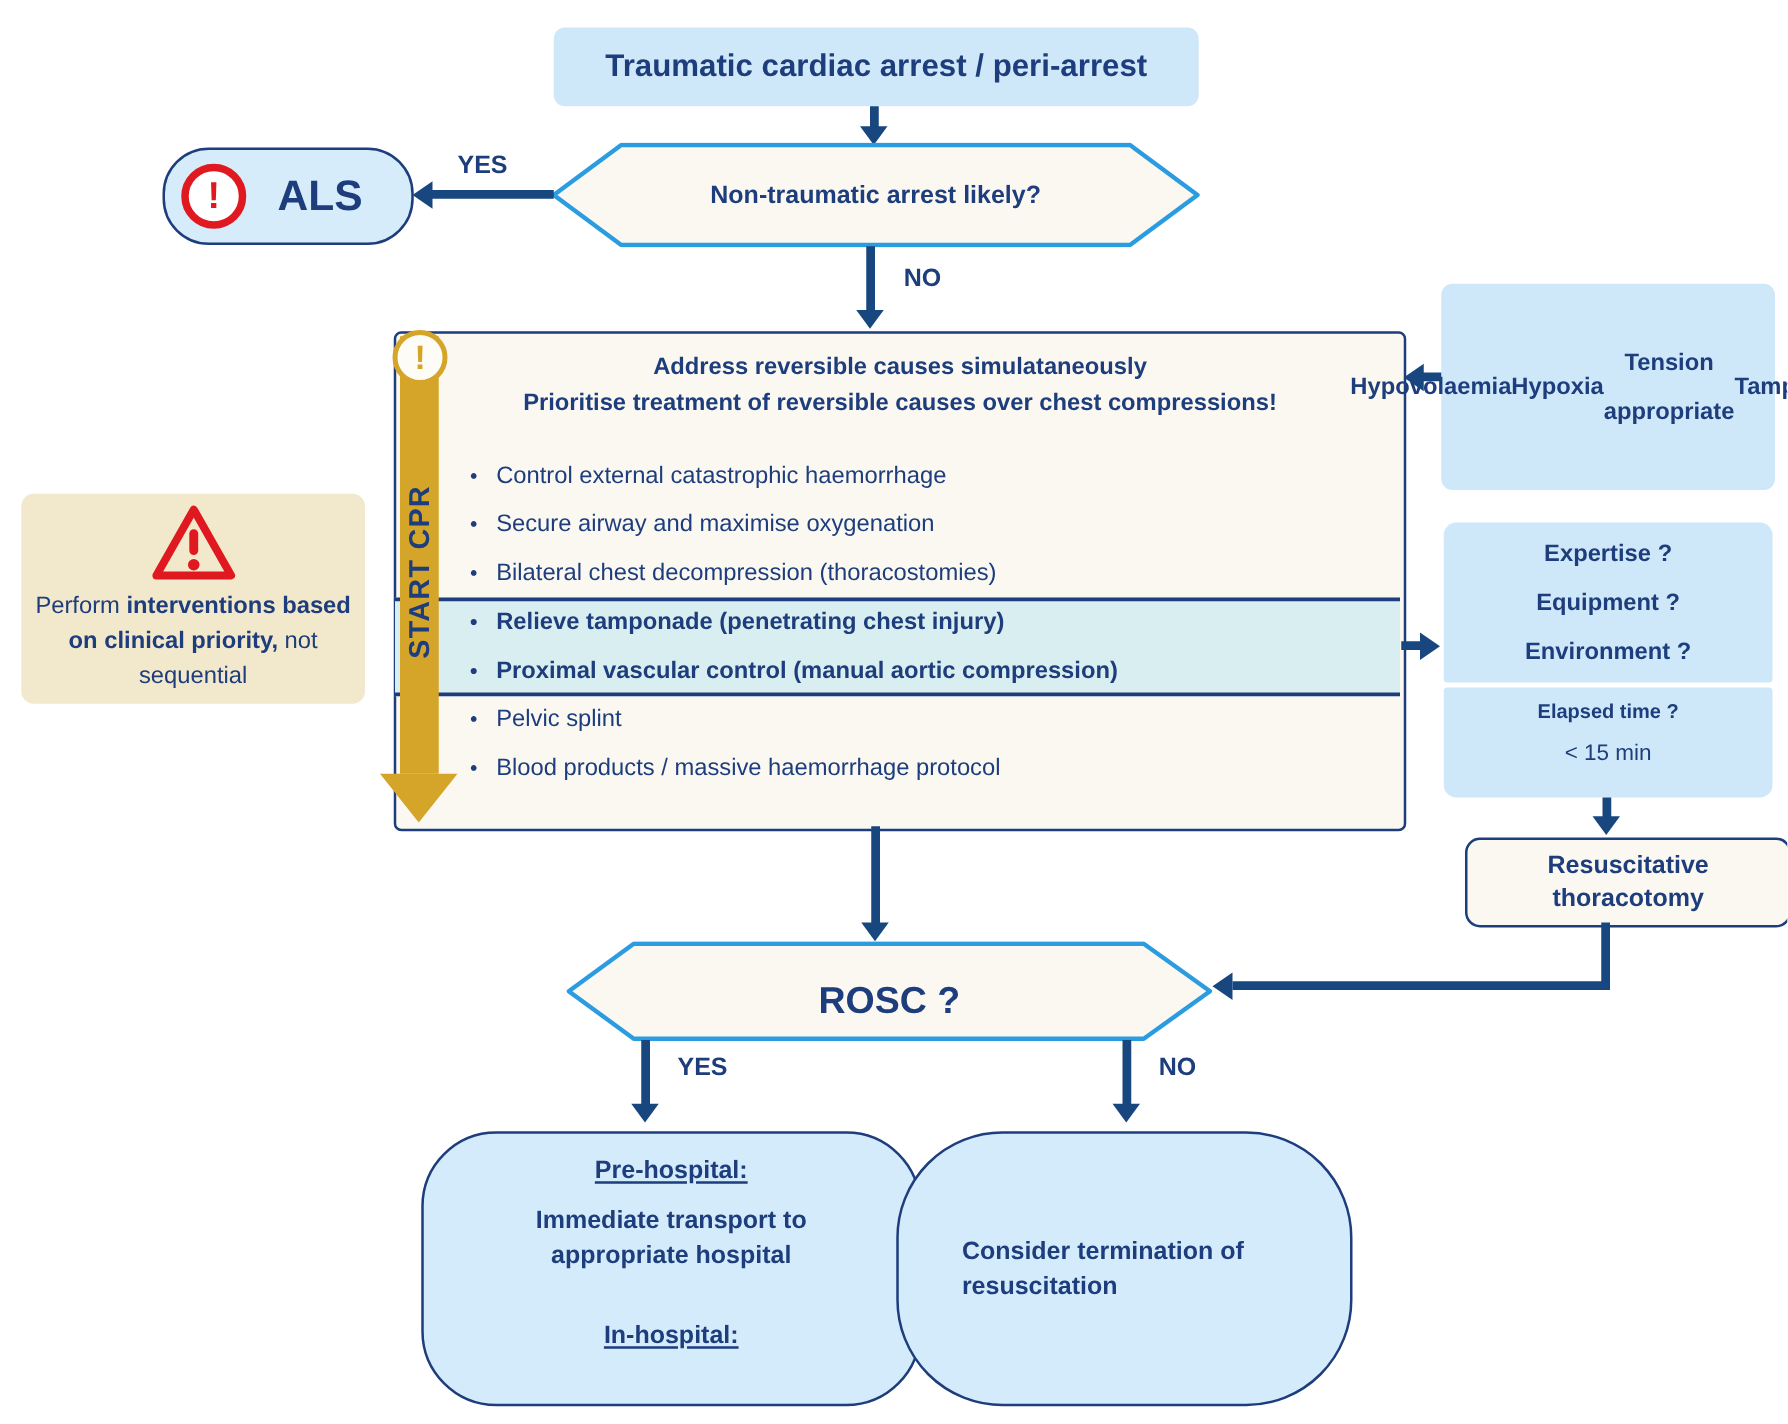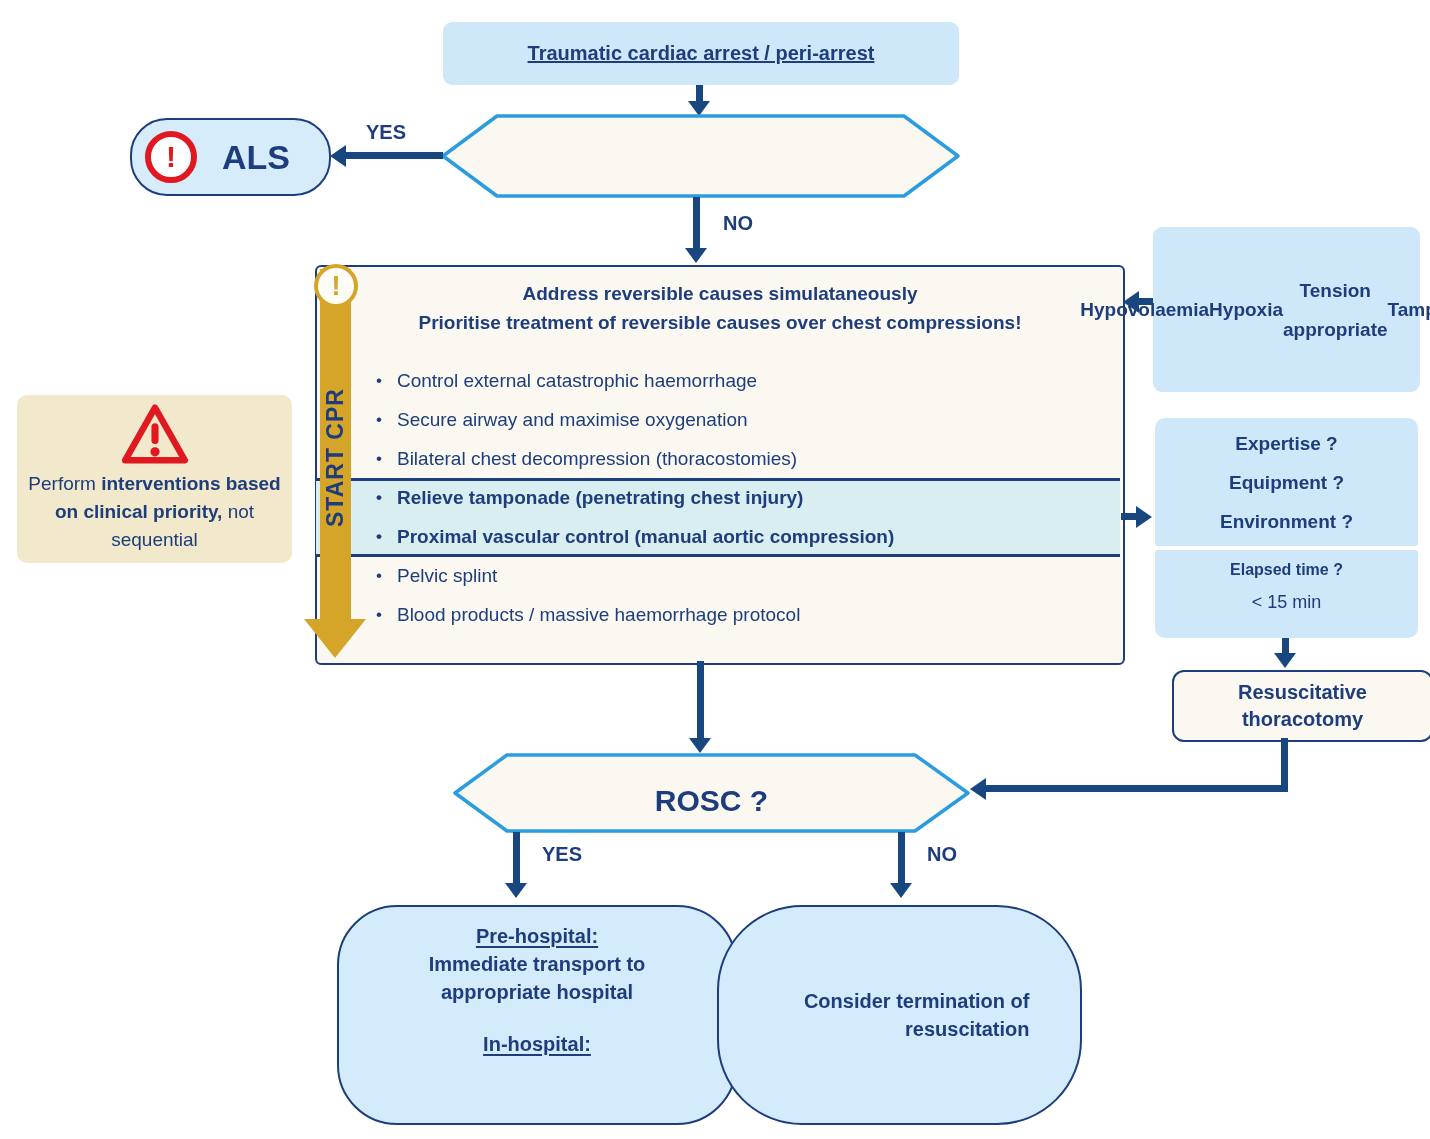--- a/index.html
+++ b/index.html
@@ -36,31 +36,32 @@
   .bullet-txt{line-height:26px;}
   .rlist{line-height:39px;font-weight:bold;font-size:19px;color:var(--navy);text-align:center;}
   .underlined{text-decoration:underline;text-underline-offset:3px;}
 </style>
 </head>
 <body>
 
 <div id="canvas">
 
   <div class="soft-box" style="left:443px;top:22px;width:516px;height:63px;">
-    <div class="bold-txt" style="font-size:20px;text-decoration:underline;">Traumatic cardiac arrest / peri-arrest</div>
+    <div class="bold-txt" style="font-size:25px;">Traumatic cardiac arrest / peri-arrest</div>
   </div>
 
   <div>
     <div class="vline" style="left:696px;top:85px;height:18px;"></div>
     <div class="head-down" style="left:688px;top:101px;"></div>
   </div>
 
   <svg class="abs" style="left:441px;top:114px;" width="519" height="84">
     <polygon points="56,2 463,2 517,42 463,82 56,82 2,42" fill="#faf8f1" stroke="#2b9ce0" stroke-width="3.5" stroke-linejoin="round"></polygon>
   </svg>
+  <div class="hex-label" style="left:441px;top:114px;width:519px;height:84px;font-size:20px;">Non-traumatic arrest likely?</div>
 
   <div>
     <div class="hline" style="left:345px;top:152px;width:98px;"></div>
     <div class="head-left" style="left:330px;top:145px;"></div>
   </div>
   <div class="edge-label" style="left:366px;top:121px;">YES</div>
 
   <div class="abs" style="left:130px;top:118px;width:197px;height:74px;background:#d6ecfa;border:2.5px solid var(--navy);border-radius:37px;display:flex;align-items:center;">
     <div style="width:52px;height:52px;margin-left:13px;border:6px solid var(--red);border-radius:50%;background:#ffffff;display:flex;align-items:center;justify-content:center;box-sizing:border-box;">
       <span style="color:var(--red);font-weight:bold;font-size:30px;line-height:1;">!</span>
@@ -191,22 +192,22 @@
   <div class="edge-label" style="left:542px;top:843px;">YES</div>
 
   <div>
     <div class="vline" style="left:898px;top:832px;height:53px;"></div>
     <div class="head-down" style="left:890px;top:883px;"></div>
   </div>
   <div class="edge-label" style="left:927px;top:843px;">NO</div>
 
   <div class="abs" style="left:337px;top:905px;width:400px;height:220px;background:#d4ebfb;border:2.5px solid var(--navy);border-radius:60px;box-sizing:border-box;text-align:center;padding-top:15px;">
     <div class="bold-txt underlined" style="font-size:20px;line-height:28px;">Pre-hospital:</div>
-    <div class="bold-txt" style="font-size:20px;line-height:28px;width:300px;margin:0 auto;">Immediate transport to appropriate hospital</div>
+    <div class="bold-txt" style="font-size:20px;line-height:28px;width:300px;margin:12px auto;">Immediate transport to appropriate hospital</div>
     <div style="height:24px;"></div>
     <div class="bold-txt underlined" style="font-size:20px;line-height:28px;">In-hospital:</div>
   </div>
 
   <div class="abs" style="left:717px;top:905px;width:365px;height:220px;background:#d4ebfb;border:2.5px solid var(--navy);border-radius:85px;box-sizing:border-box;display:flex;align-items:center;justify-content:center;">
-    <div class="bold-txt" style="font-size:20px;line-height:28px;width:260px;text-align:right;">Consider termination of resuscitation</div>
+    <div class="bold-txt" style="font-size:20px;line-height:28px;width:260px;text-align:left;">Consider termination of resuscitation</div>
   </div>
 
 </div>
 
 </body></html>

